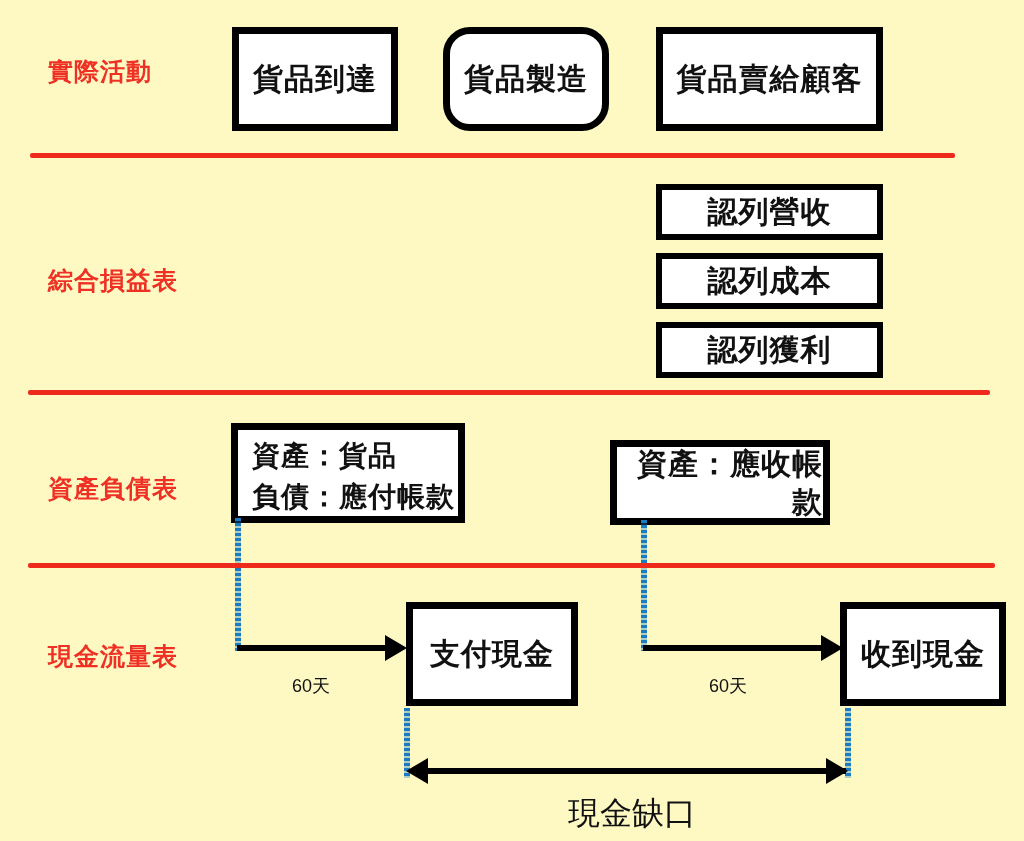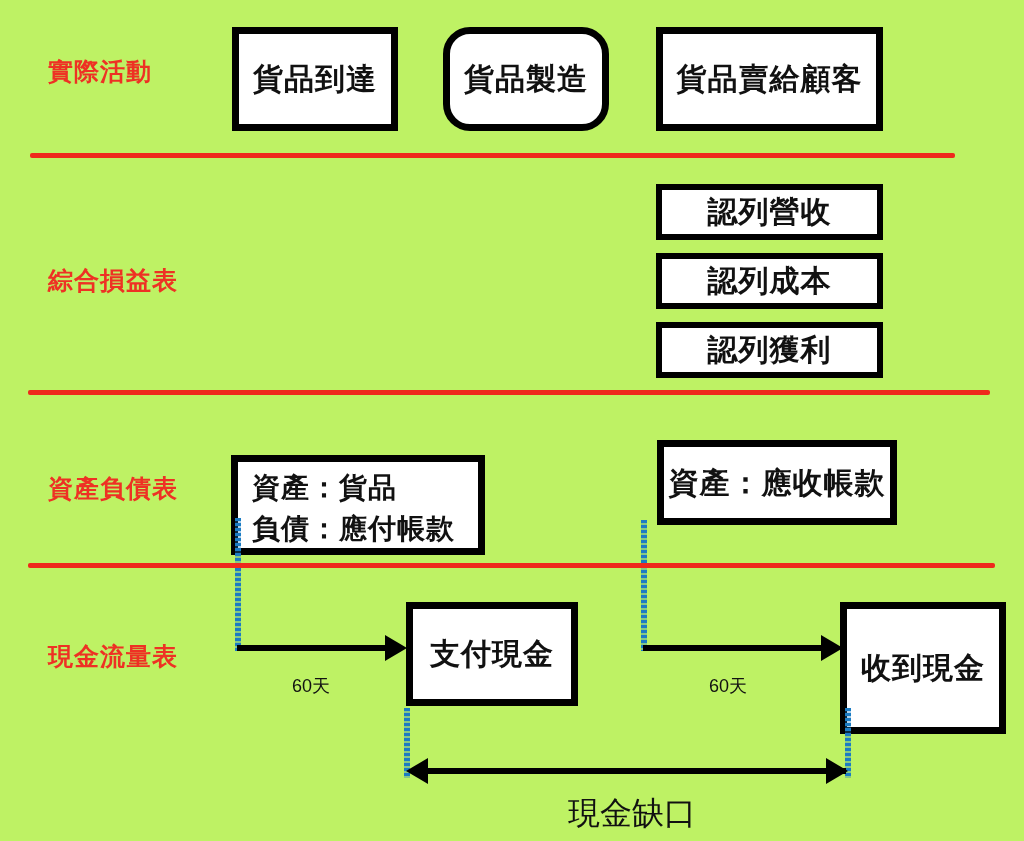--- a/index.html
+++ b/index.html
@@ -7,21 +7,21 @@
     padding: 0;
     background: #ffffff;
   }
   body {
     font-family: "Liberation Sans", "DejaVu Sans", sans-serif;
   }
   #canvas {
     position: relative;
     width: 1024px;
     height: 841px;
-    background: #bef264;
+    background: #fef9c3;
     overflow: hidden;
   }
 
   
   .row-label {
     position: absolute;
     color: #ee3124;
     font-weight: bold;
     font-size: 25px;
     letter-spacing: 1px;
@@ -134,26 +134,26 @@
   <div class="box thin" style="left:656px; top:184px; width:227px; height:56px;text-align:center;">認列營收</div>
 
   <div class="box thin" style="left:656px; top:253px; width:227px; height:56px;text-align:center;">認列成本</div>
 
   <div class="box thin" style="left:656px; top:322px; width:227px; height:56px;">認列獲利</div>
 
   <div class="sep" style="left:28px; top:390px; width:962px;"></div>
 
   <div class="row-label" style="left:48px; top:476px;">資產負債表</div>
 
-  <div class="box multiline" style="left:231px; top:423px; width:254px; height:100px;margin-top:32px;">
+  <div class="box multiline" style="left:231px; top:423px; width:234px; height:100px;">
     <span class="line">資產：貨品</span>
     <span class="line">負債：應付帳款</span>
   </div>
 
-  <div class="box" style="left:657px; top:440px; width:240px; height:85px;">資產：應收帳款</div>
+  <div class="box" style="left:610px; top:440px; width:220px; height:85px;text-align:right;">資產：應收帳款</div>
 
   <div class="vline" style="left:235px; top:518px; height:133px;"></div>
 
   <div class="vline" style="left:641px; top:520px; height:131px;"></div>
 
   <div class="sep" style="left:28px; top:563px; width:967px;"></div>
 
   <div class="row-label" style="left:48px; top:644px;">現金流量表</div>
 
   <div class="arrow-line" style="left:237px; top:645px; width:150px;"></div>
@@ -161,21 +161,21 @@
 
   <div class="caption" style="left:292px; top:677px;">60天</div>
 
   <div class="box" style="left:406px; top:602px; width:172px; height:104px;">支付現金</div>
 
   <div class="arrow-line" style="left:643px; top:645px; width:181px;"></div>
   <div class="arrow-head right" style="left:821px; top:635px;"></div>
 
   <div class="caption" style="left:709px; top:677px;">60天</div>
 
-  <div class="box" style="left:840px; top:602px; width:166px; height:132px;">收到現金</div>
+  <div class="box" style="left:840px; top:602px; width:166px; height:104px;">收到現金</div>
 
   <div class="vline" style="left:404px; top:708px; height:70px;"></div>
 
   <div class="vline" style="left:845px; top:708px; height:70px;"></div>
 
   <div class="arrow-line" style="left:412px; top:768px; width:434px;"></div>
   <div class="arrow-head left" style="left:406px; top:758px;"></div>
   <div class="arrow-head right" style="left:826px; top:758px;"></div>
 
   <div class="caption big" style="left:568px; top:797px;">現金缺口</div>

